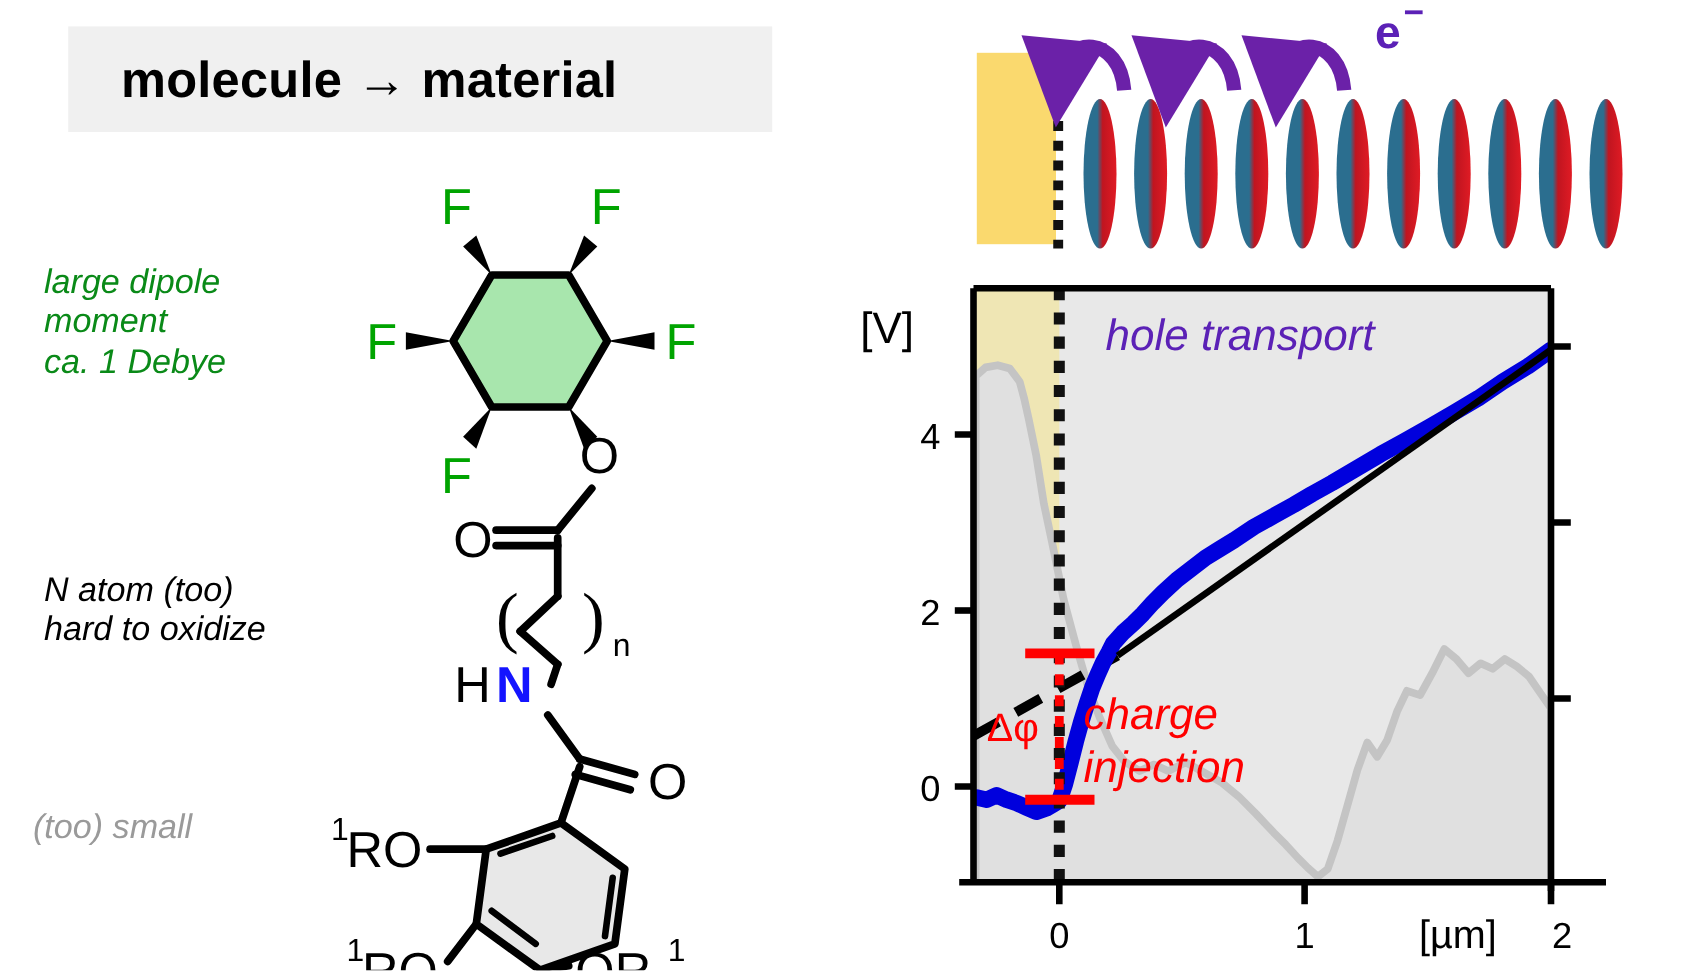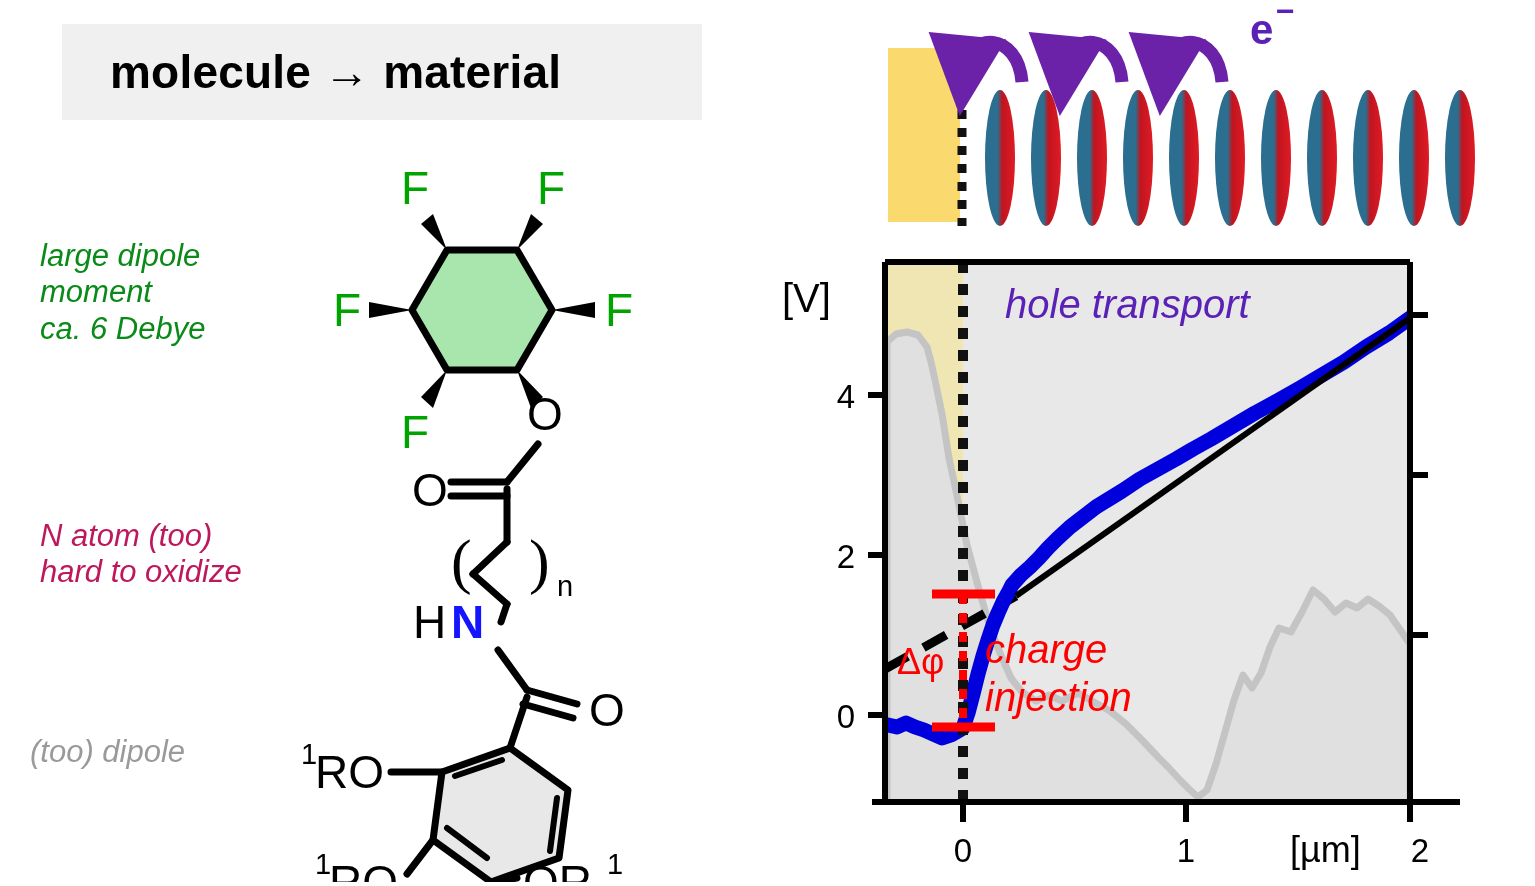--- a/index.html
+++ b/index.html
@@ -12,21 +12,21 @@
   #left-panel{position:absolute;left:0;top:12px;width:760px;height:886px;}
 
   #title-banner{position:absolute;left:62px;top:12px;width:640px;height:96px;
       background:#f0f0f0;display:flex;align-items:center;}
   #title-text{font-size:46px;font-weight:bold;letter-spacing:.2px;
       padding-left:48px;white-space:nowrap;}
 
   .annot{position:absolute;font-style:italic;font-size:31px;line-height:1.17;
       white-space:pre-line;font-weight:400;}
   #annot-dipole{left:40px;top:226px;color:#0a8a18;}
-  #annot-nitrogen{left:40px;top:506px;color:#be185d;}
+  #annot-nitrogen{left:40px;top:506px;color:#000000;}
   #annot-pi{left:30px;top:686px;color:#9a9a9a;}
   #annot-pi .pi-glyph{font-family:"DejaVu Serif",serif;font-style:italic;}
 
   
   #molecule{position:absolute;left:255px;top:140px;}
 
   
   #right-panel{position:absolute;left:760px;top:0;width:775px;height:886px;}
 
   #dipole-schematic{position:absolute;left:0;top:0;width:775px;height:258px;}
@@ -38,27 +38,27 @@
 <body>
 
 <div id="left-panel">
 
   <div id="title-banner">
     <div id="title-text" class="nosel">molecule → material</div>
   </div>
 
   <div class="annot" id="annot-dipole">large dipole
 moment
-ca. 6 Debye</div>
+ca. 1 Debye</div>
 
   <div class="annot" id="annot-nitrogen">N atom (too)
 hard to oxidize</div>
 
   <div class="annot" id="annot-pi">
-    <div>(too) dipole</div>
+    <div>(too) small</div>
   </div>
 
   <svg id="molecule" width="470" height="730" viewBox="0 0 470 730">
     <defs>
       <style>
         .bond{stroke:#000;stroke-width:7;fill:none;stroke-linecap:round;}
         .bond-thin{stroke:#000;stroke-width:6;fill:none;stroke-linecap:round;}
         .wedge{fill:#000;}
         .atomF{fill:#00a400;font-size:46px;font-family:"Liberation Sans",sans-serif;}
         .atomO{fill:#000;font-size:46px;font-family:"Liberation Sans",sans-serif;}

